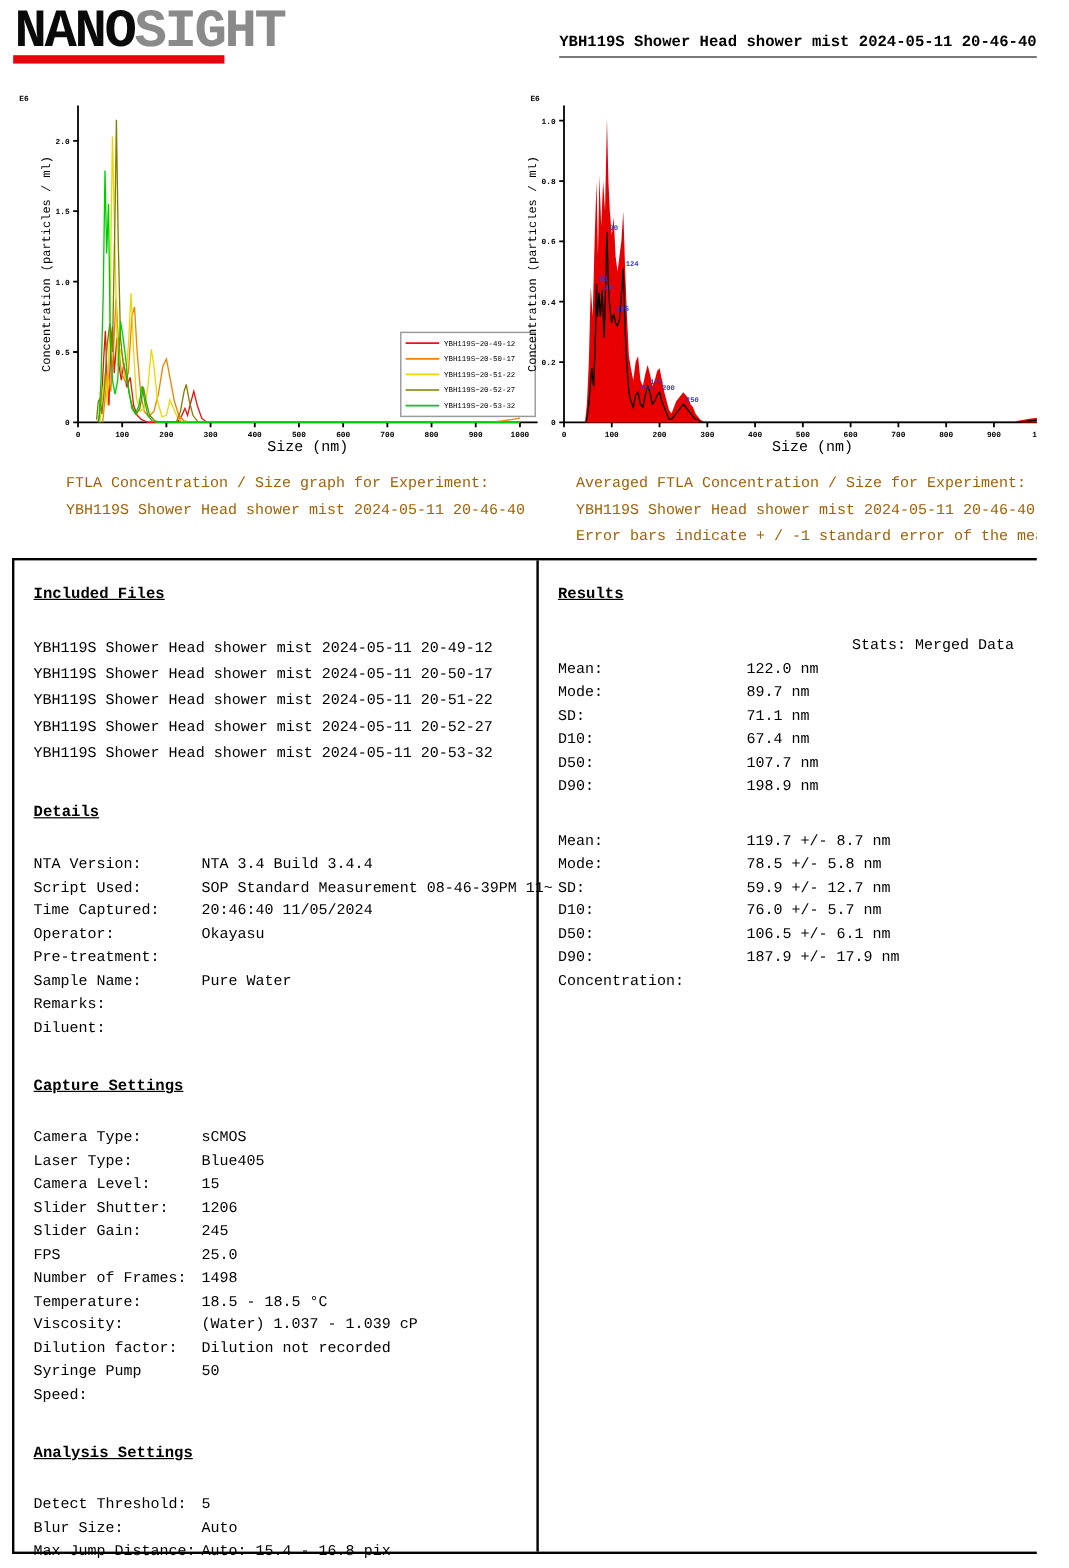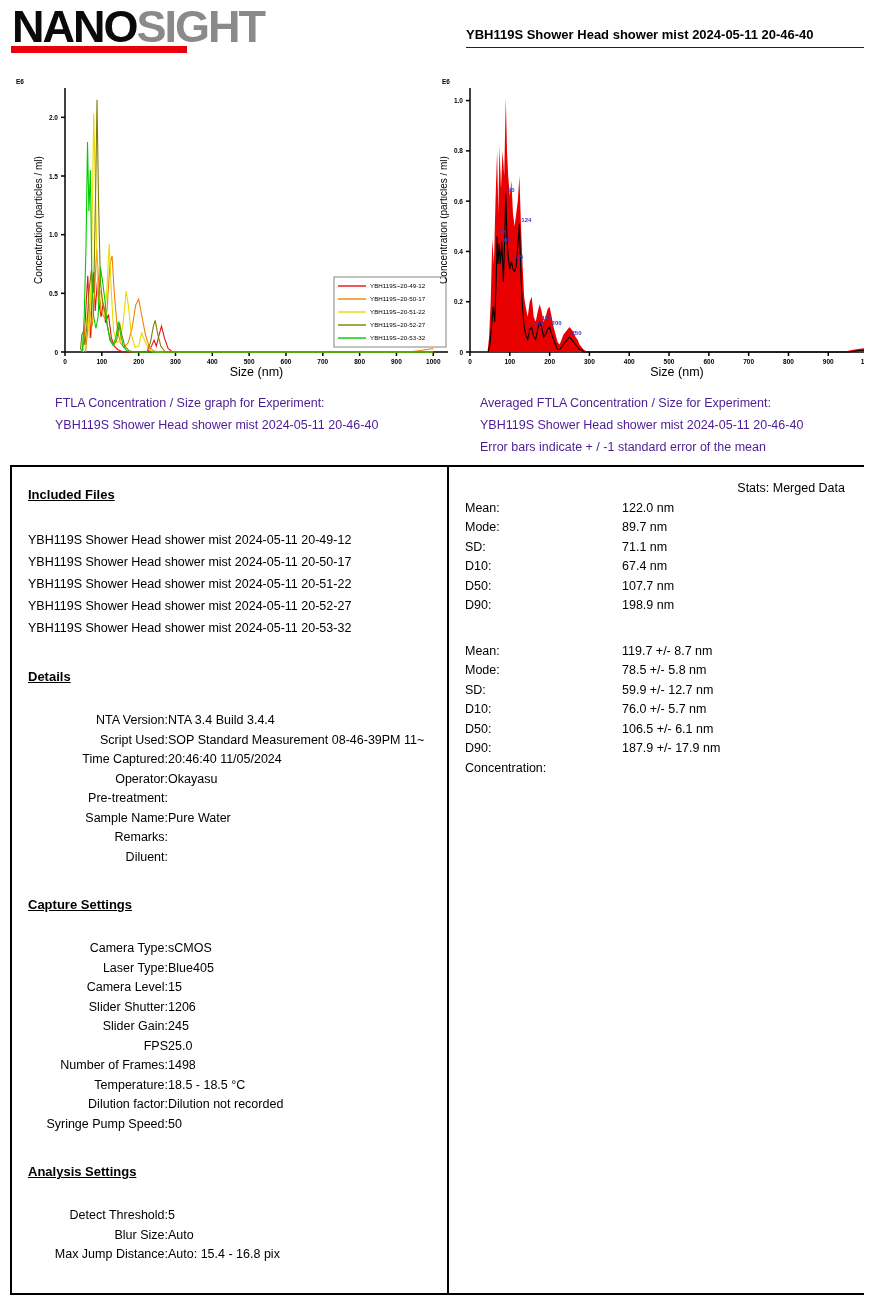--- a/index.html
+++ b/index.html
@@ -1,45 +1,45 @@
 <!DOCTYPE html>
 <html><head>
 <meta charset="utf-8">
 <style>
   html,body{margin:0;padding:0;background:#fff;}
   .page{position:relative;width:864px;height:1307px;background:#fff;
-        font-family:Liberation Sans, sans-serif;color:#000;overflow:hidden;}
+        font-family:Liberation Mono, monospace;color:#000;overflow:hidden;}
   
   .logo{position:absolute;left:12px;top:4px;font-size:45px;font-weight:800;
         letter-spacing:-2px;line-height:1;}
   .logo .black{color:#0a0a0a;}
   .logo .gray{color:#8a8a8a;}
   .logo-bar{position:absolute;left:11px;top:46px;width:176px;height:7px;background:#e8000d;}
   .report-title{position:absolute;left:466px;top:27px;width:418px;font-size:13px;
         font-weight:700;padding-bottom:5px;border-bottom:1.5px solid #222;}
   
   .chart{position:absolute;top:72px;}
   .chart svg{display:block;}
   #chart-left{left:14px;width:440px;height:310px;}
   #chart-right{left:440px;width:450px;height:310px;}
-  .caption{position:absolute;top:392px;font-size:12.5px;line-height:20px;color:#4c1d95;}
+  .caption{position:absolute;top:392px;font-size:12.5px;line-height:20px;color:#a16207;}
   #caption-left{left:55px;}
   #caption-right{left:480px;}
   
   .info-box{position:absolute;left:10px;top:465px;width:869px;height:830px;
         border:2px solid #000;display:flex;box-sizing:border-box;}
   .col{box-sizing:border-box;padding:12px 32px 0 16px;font-size:12.5px;}
   .col-left{width:437px;border-right:2px solid #000;}
   .col-right{flex:1;}
   .section-heading{font-weight:700;text-decoration:underline;font-size:13px;
         line-height:20px;margin:28px 0 24px 0;}
   .section-heading.first{margin-top:6px;}
   .list-line{line-height:22px;white-space:nowrap;}
   .kv-row{display:flex;line-height:19.5px;}
-  .col-left .kv-label{width:140px;flex-shrink:0;text-align:right;}
+  .col-left .kv-label{width:140px;flex-shrink:0;}
   .col-right .kv-label{width:157px;flex-shrink:0;}
   .kv-value{white-space:nowrap;}
   .stats-title{line-height:19.5px;margin-bottom:0;text-align:right;}
   .stats-gap{height:26px;}
 </style>
 </head>
 <body>
 
 <div class="page">
 
@@ -247,20 +247,24 @@
           </div>
           <div class="kv-row">
             <div class="kv-label">Number of Frames:</div>
             <div class="kv-value">1498</div>
           </div>
           <div class="kv-row">
             <div class="kv-label">Temperature:</div>
             <div class="kv-value">18.5 - 18.5 °C</div>
           </div>
           <div class="kv-row">
+            <div class="kv-label">Viscosity:</div>
+            <div class="kv-value">(Water) 1.037 - 1.039 cP</div>
+          </div>
+          <div class="kv-row">
             <div class="kv-label">Dilution factor:</div>
             <div class="kv-value">Dilution not recorded</div>
           </div>
           <div class="kv-row">
             <div class="kv-label">Syringe Pump Speed:</div>
             <div class="kv-value">50</div>
           </div>
         </div>
 
       <div class="section-heading">Analysis Settings</div>
@@ -274,20 +278,21 @@
             <div class="kv-value">Auto</div>
           </div>
           <div class="kv-row">
             <div class="kv-label">Max Jump Distance:</div>
             <div class="kv-value">Auto: 15.4 - 16.8 pix</div>
           </div>
         </div>
     </div>
 
     <div class="col col-right">
+      <div class="section-heading first">Results</div>
 
       <div class="stats-title">Stats: Merged Data</div>
       <div>
           <div class="kv-row">
             <div class="kv-label">Mean:</div>
             <div class="kv-value">122.0 nm</div>
           </div>
           <div class="kv-row">
             <div class="kv-label">Mode:</div>
             <div class="kv-value">89.7 nm</div>

